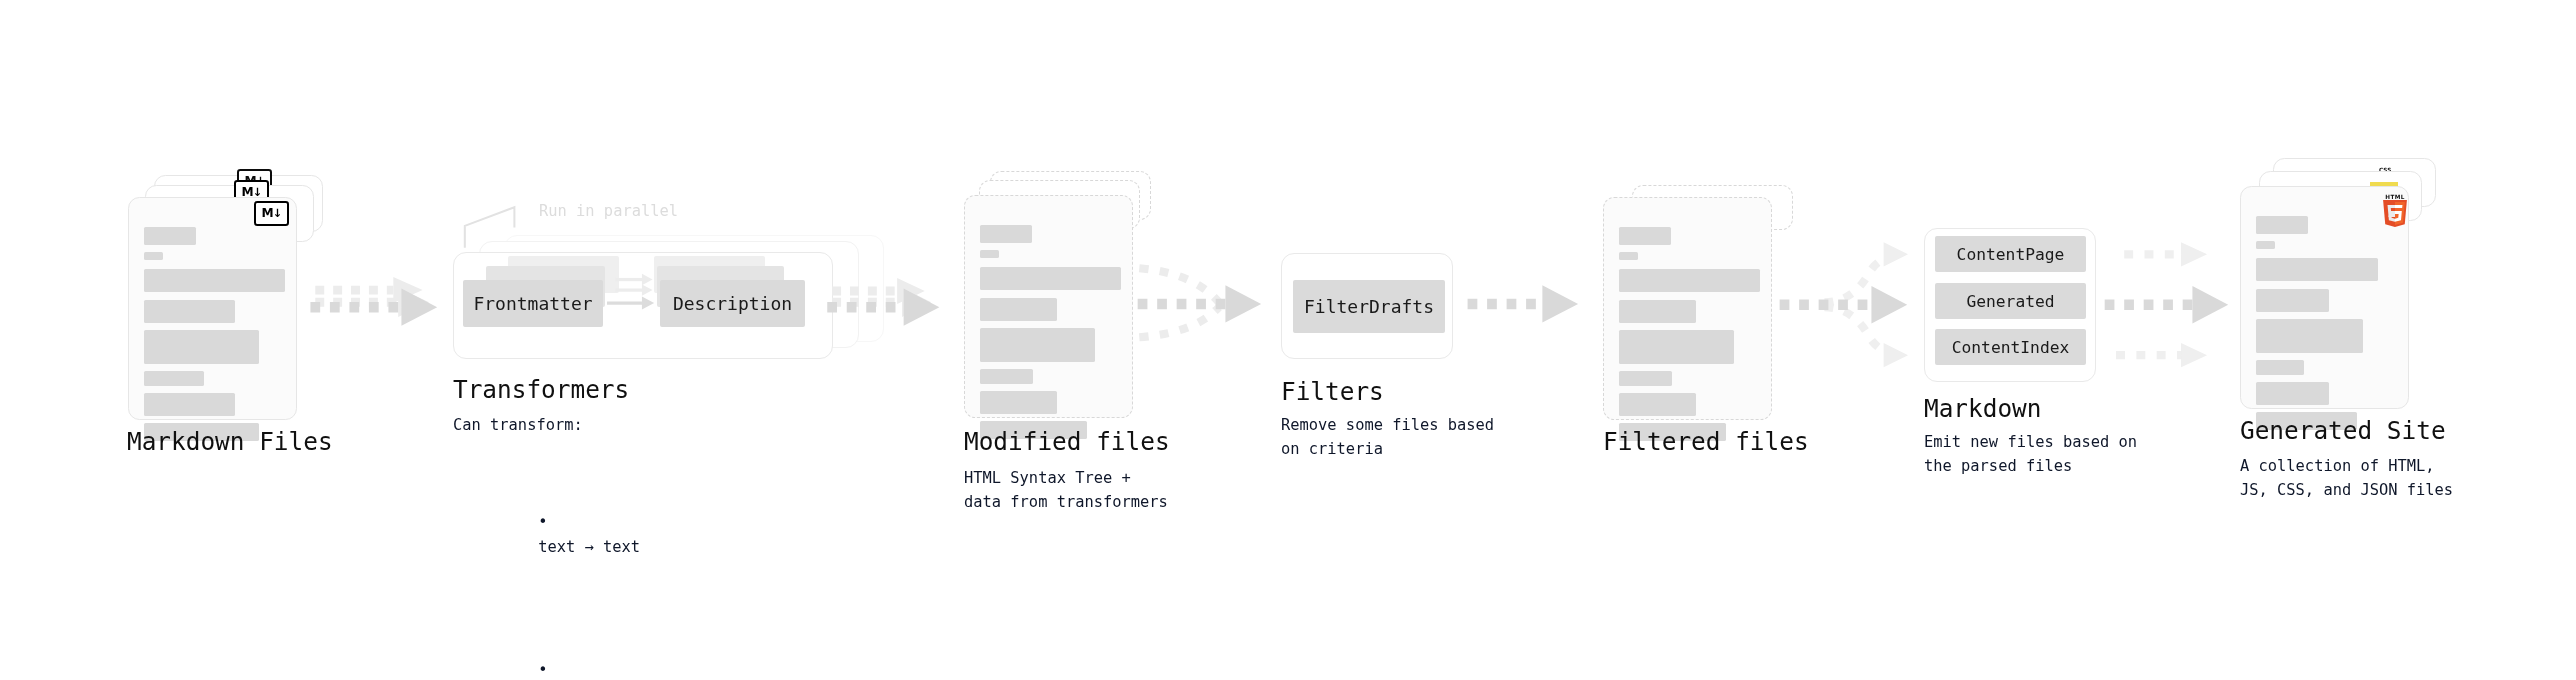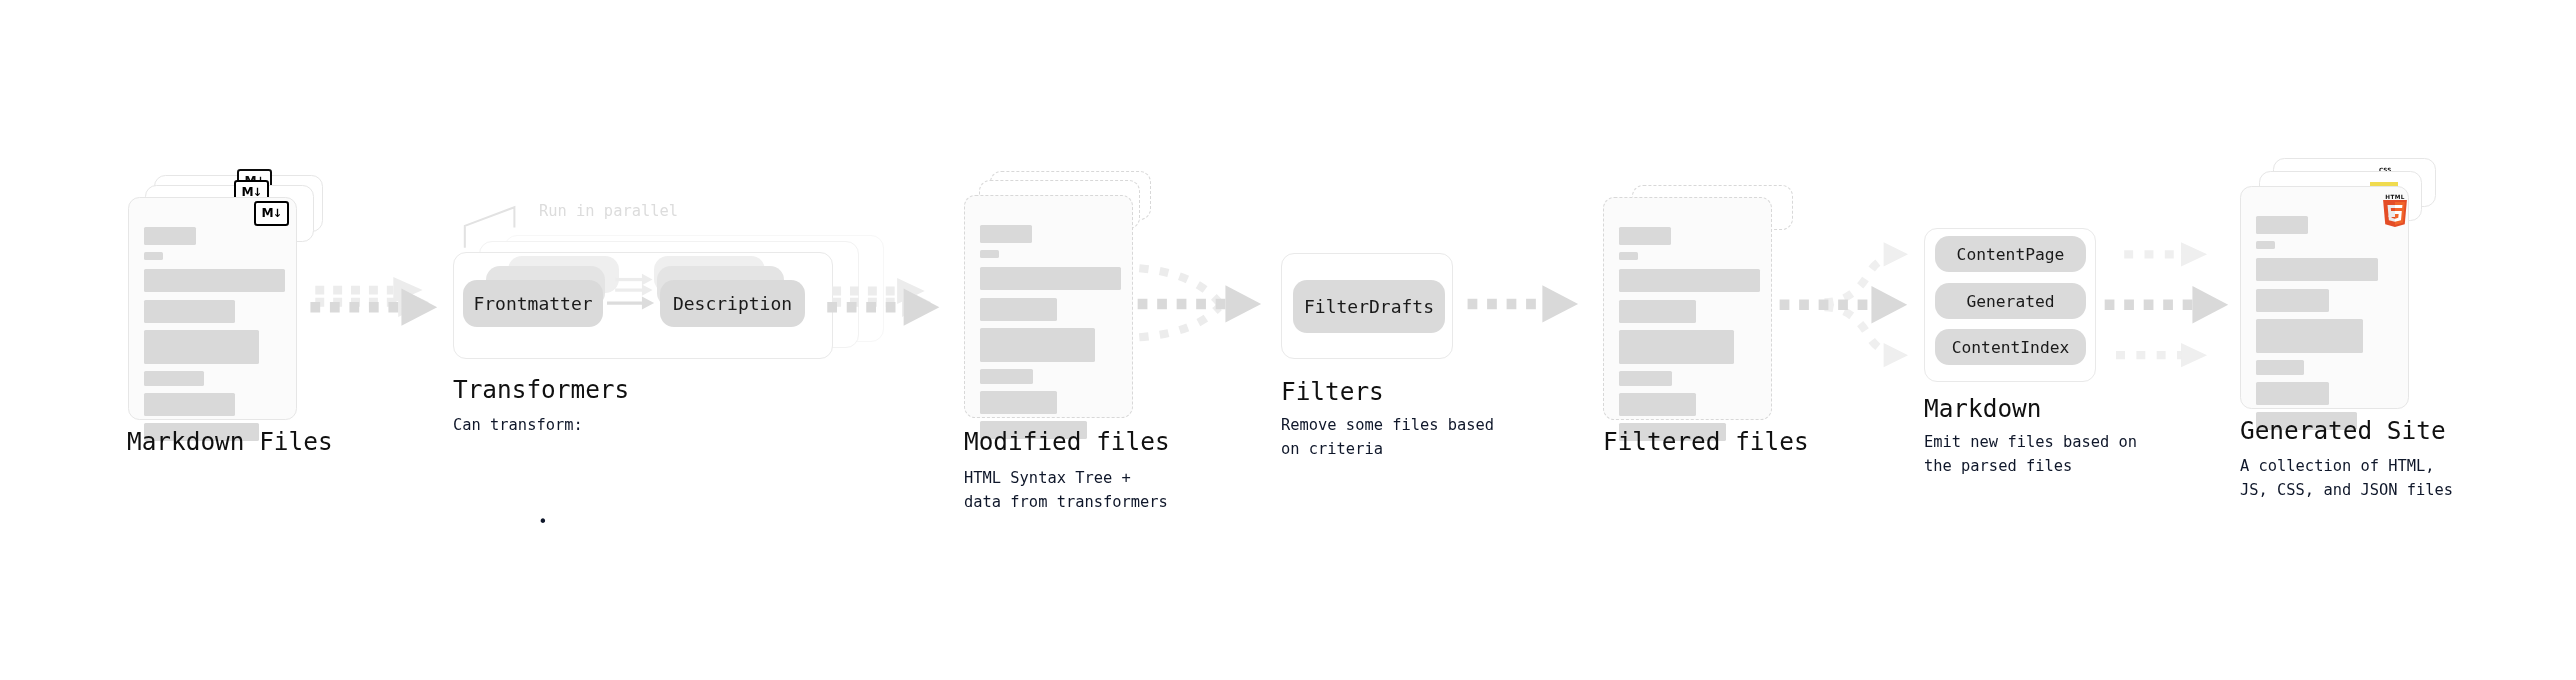--- a/index.html
+++ b/index.html
@@ -63,21 +63,21 @@
     border-radius:13px;
     background:#ffffff;
     box-sizing:border-box;
   }
   .groupbox.faint{border-color:#f2f2f2;}
   .groupbox.fainter{border-color:#f7f7f7;}
 
   .chip{
     position:absolute;
     background:#dadada;
-    border-radius:14px;
+    border-radius:2px;
     display:flex;align-items:center;justify-content:center;
     font-size:18px;color:#1a1a1a;
     box-sizing:border-box;
     white-space:nowrap;
   }
   .chip.f1{background:#e4e4e4;}
   .chip.f2{background:#efefef;}
 
   
   .cap-title{
@@ -183,20 +183,24 @@
     </svg>
 
     <svg class="ovl" width="2576" height="681" viewBox="0 0 3170 838">
       <path d="M 572 305 L 572 278 L 633 255 L 633 280" fill="none" stroke="#e2e2e2" stroke-width="2.5" stroke-linejoin="miter"></path>
     </svg>
     <div class="annot" style="left:539px;top:202px;text-align:center;">Run in parallel</div>
 
     <div class="cap-title" style="left:453px;top:375px;">Transformers</div>
     <div class="cap-sub" style="left:453px;top:414px;">Can transform:</div>
     <div class="cap-sub list" style="left:464px;top:436px;">
+      <div>
+        <span>•</span>
+        <span>text → text</span>
+      </div>
       <div>
         <span>•</span>
         
       </div>
       
     </div>
   </div>
 
   <svg class="ovl" width="2576" height="681" viewBox="0 0 3170 838">
     <line x1="1024" y1="358" x2="1104" y2="358" stroke="#ececec" stroke-width="11" stroke-dasharray="11 11"></line>

